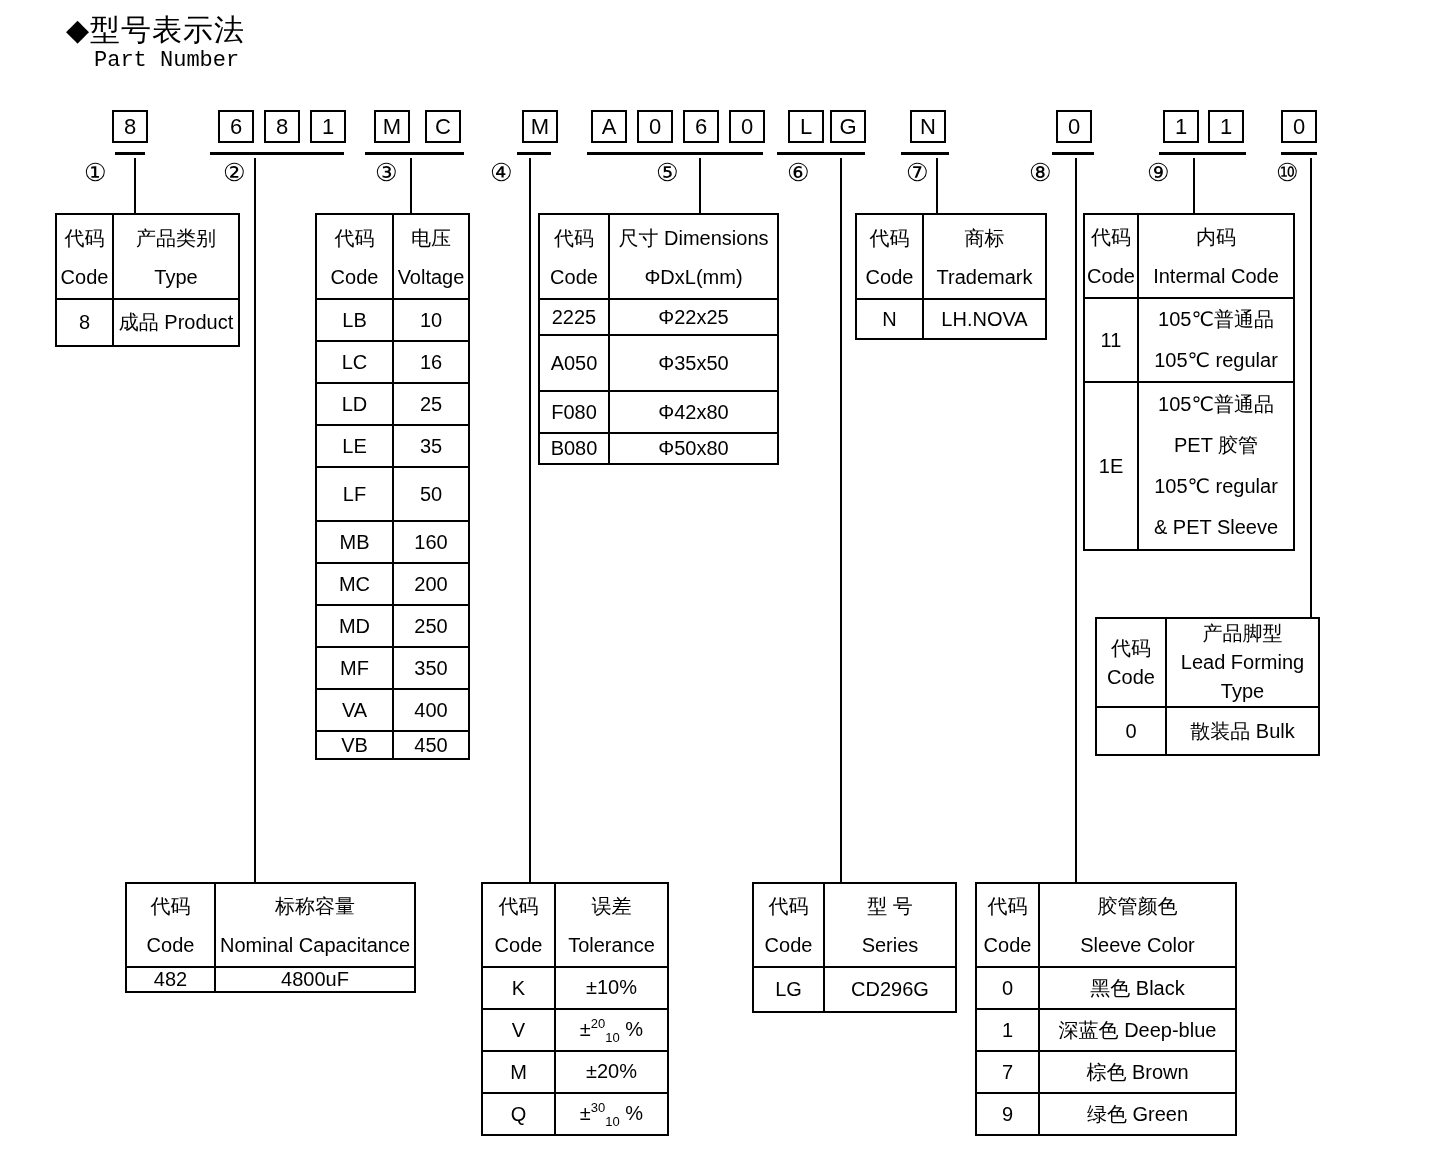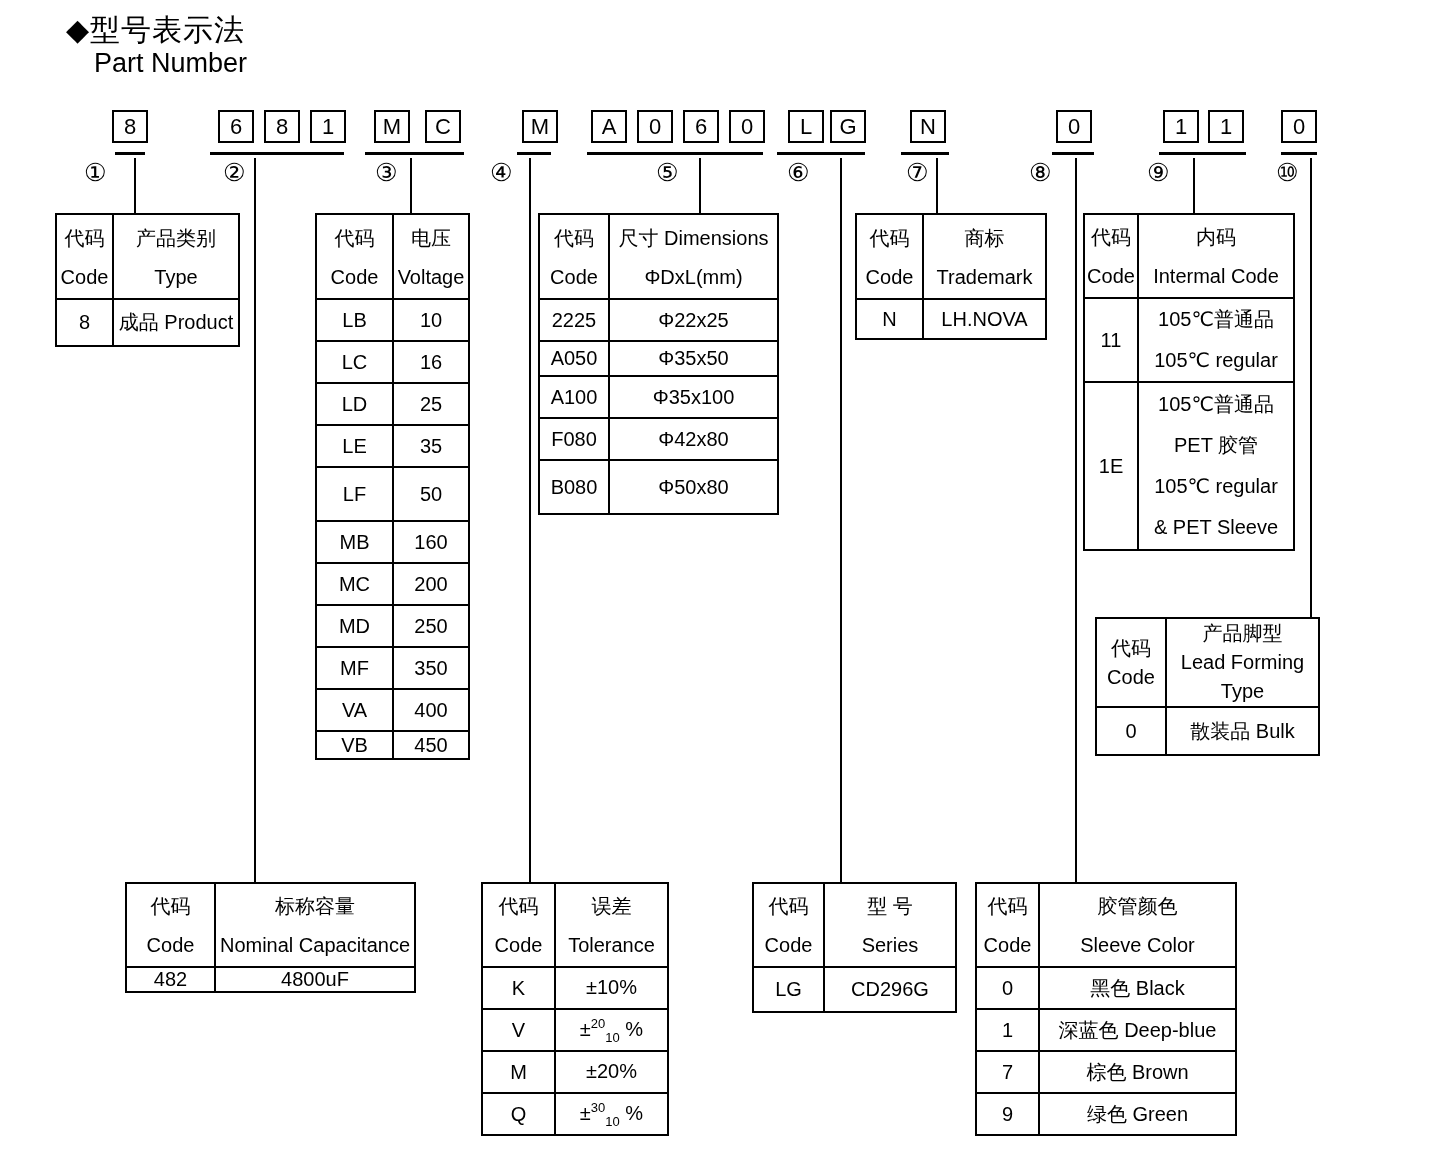--- a/index.html
+++ b/index.html
@@ -2,21 +2,21 @@
 <html><head>
 <meta charset="utf-8">
 <style>
   html,body{margin:0;padding:0;background:#ffffff;}
   .page{
     position:relative;width:1429px;height:1169px;background:#ffffff;
     font-family:"Liberation Sans","DejaVu Sans",sans-serif;color:#000;
     overflow:hidden;
   }
   .title-zh{position:absolute;left:66px;top:10px;font-size:30px;letter-spacing:1px;}
-  .title-en{position:absolute;left:94px;top:48px;font-size:27px;}
+  .title-en{position:absolute;left:94px;top:48px;font-size:22px;font-family:Liberation Mono, monospace;}
   .pnbox{
     position:absolute;top:110px;width:36px;height:33px;box-sizing:border-box;
     border:2px solid #000;text-align:center;line-height:29px;font-size:22px;
   }
   .ul{position:absolute;top:152px;height:3px;background:#000;}
   .vl{position:absolute;width:2px;background:#000;}
   .circ{position:absolute;top:160px;font-size:25px;line-height:25px;}
   table.t{
     position:absolute;border-collapse:collapse;table-layout:fixed;
     font-size:20px;
@@ -199,37 +199,33 @@
               <div>Code</div>
             </div>
           </td>
         <td>
             <div class="h2">
               <div>尺寸 Dimensions</div>
               <div>ΦDxL(mm)</div>
             </div>
           </td>
       </tr>
-      <tr style="height:42px">
+      <tr style="height:36px">
           <td>2225</td>
           <td>Φ22x25</td>
         </tr>
-      <tr style="height:35px">
+      <tr style="height:56px">
           <td>A050</td>
           <td>Φ35x50</td>
         </tr>
       <tr style="height:42px">
-          <td>A100</td>
-          <td>Φ35x100</td>
-        </tr>
-      <tr style="height:42px">
           <td>F080</td>
           <td>Φ42x80</td>
         </tr>
-      <tr style="height:54px">
+      <tr style="height:31px">
           <td>B080</td>
           <td>Φ50x80</td>
         </tr>
     </tbody>
   </table>
 
   <table class="t" style="left:855px;top:213px">
     <colgroup>
         <col style="width:67px">
         <col style="width:123px">

